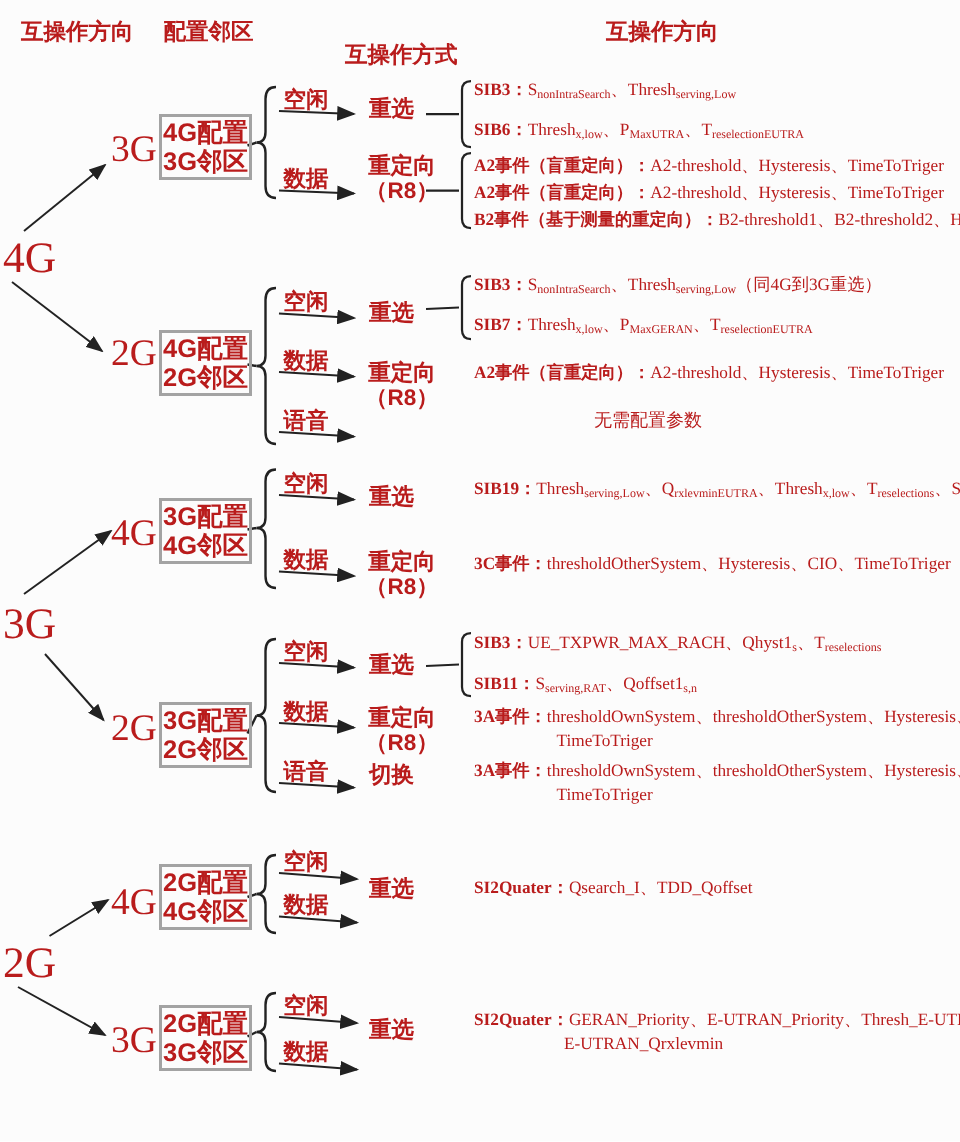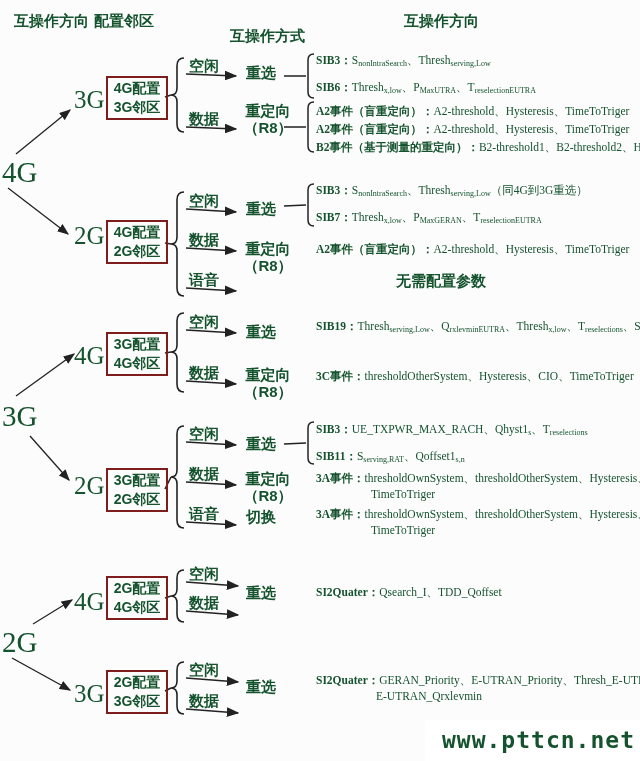--- a/index.html
+++ b/index.html
@@ -1,35 +1,35 @@
 <!DOCTYPE html>
 <html><head>
 <meta charset="utf-8">
 <style>
   html,body{margin:0;padding:0;background:#fff;}
-  .canvas{position:relative;width:640px;height:761px;background:#fcfcfc;color:#14532d;
+  .canvas{position:relative;width:640px;height:761px;background:#fcfcfc;color:#b91c1c;
           font-family:"Liberation Serif",serif;overflow:hidden;}
   svg.lines{position:absolute;left:0;top:0;}
   .hdr{position:absolute;font-family:"Liberation Sans",sans-serif;font-weight:bold;font-size:15px;}
   .gsrc{position:absolute;font-size:29px;}
   .tgt{position:absolute;font-size:25px;}
-  .cfgbox{position:absolute;width:58px;border:2px solid #7f1d1d;text-align:center;
-          font-family:"Liberation Sans",sans-serif;font-weight:bold;font-size:14px;
+  .cfgbox{position:absolute;width:58px;border:2px solid #a3a3a3;text-align:center;
+          font-family:"Liberation Sans",sans-serif;font-weight:bold;font-size:17px;
           line-height:19px;white-space:pre-line;padding:1px 0;}
   .trig{position:absolute;font-family:"Liberation Sans",sans-serif;font-weight:bold;font-size:15px;}
   .action{position:absolute;font-family:"Liberation Sans",sans-serif;font-weight:bold;font-size:15px;
           text-align:center;white-space:pre-line;line-height:17px;}
   .param{position:absolute;width:330px;font-size:11.5px;line-height:16px;}
   .pname{font-weight:bold;}
   .param sub{font-size:8px;vertical-align:-2px;line-height:0;}
   .hi50{padding-left:50px;text-indent:-50px;}
   .hi55{padding-left:55px;text-indent:-55px;}
   .hi60{padding-left:60px;text-indent:-60px;}
   .hi114{padding-left:114px;text-indent:-114px;}
-  .note{position:absolute;font-weight:bold;font-size:15px;}
+  .note{position:absolute;font-weight:normal;font-size:12px;}
   .wm{position:absolute;right:0;top:720px;width:215px;height:41px;background:#ffffff;
       font-family:"DejaVu Sans Mono",monospace;font-weight:bold;font-size:23px;
       line-height:41px;text-align:right;padding-right:5px;box-sizing:border-box;letter-spacing:1px;}
 </style>
 </head>
 <body>
 
 <div class="canvas">
 
   <svg class="lines" width="640" height="761">
@@ -86,21 +86,21 @@
       <path d="M314 184 Q308 184 308 190 L308 220 Q308 226 314 226"></path>
       <path d="M314 422 Q308 422 308 428 L308 458 Q308 464 314 464"></path>
       <line x1="284" y1="76" x2="306" y2="76"></line>
       <line x1="284" y1="127" x2="306" y2="127"></line>
       <line x1="284" y1="206" x2="306" y2="205"></line>
       <line x1="284" y1="444" x2="306" y2="443"></line>
     </g>
   </svg>
 
   <div class="hdr" style="left:14px;top:12px">互操作方向</div>
-  <div class="hdr" style="left:94px;top:12px">配置邻区</div>
+  <div class="hdr" style="left:109px;top:12px">配置邻区</div>
   <div class="hdr" style="left:230px;top:27px">互操作方式</div>
   <div class="hdr" style="left:404px;top:12px">互操作方向</div>
 
   <div class="gsrc" style="left:2px;top:156px">4G</div>
   <div class="gsrc" style="left:2px;top:400px">3G</div>
   <div class="gsrc" style="left:2px;top:626px">2G</div>
 
   <div class="tgt" style="left:74px;top:86px">3G</div>
   <div class="cfgbox" style="left:106px;top:76px">4G配置
 3G邻区</div>
@@ -164,15 +164,14 @@
   <div class="param" style="left:316px;top:584px"><span class="pname">SI2Quater：</span><span class="pval">Qsearch_I、TDD_Qoffset</span></div>
 
   <div class="tgt" style="left:74px;top:680px">3G</div>
   <div class="cfgbox" style="left:106px;top:670px">2G配置
 3G邻区</div>
   <div class="trig" style="left:189px;top:661px">空闲</div>
   <div class="trig" style="left:189px;top:692px">数据</div>
   <div class="action" style="left:246px;top:678px">重选</div>
   <div class="param hi60" style="left:316px;top:672px"><span class="pname">SI2Quater：</span><span class="pval">GERAN_Priority、E-UTRAN_Priority、Thresh_E-UTRAN_high、E-UTRAN_Qrxlevmin</span></div>
 
-  <div class="wm">www.pttcn.net</div>
 
 </div>
 
 </body></html>

